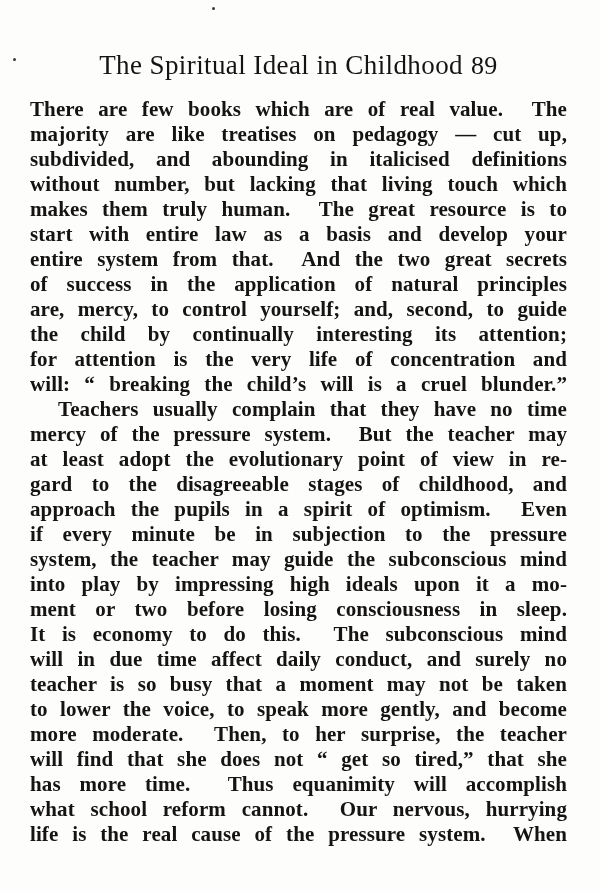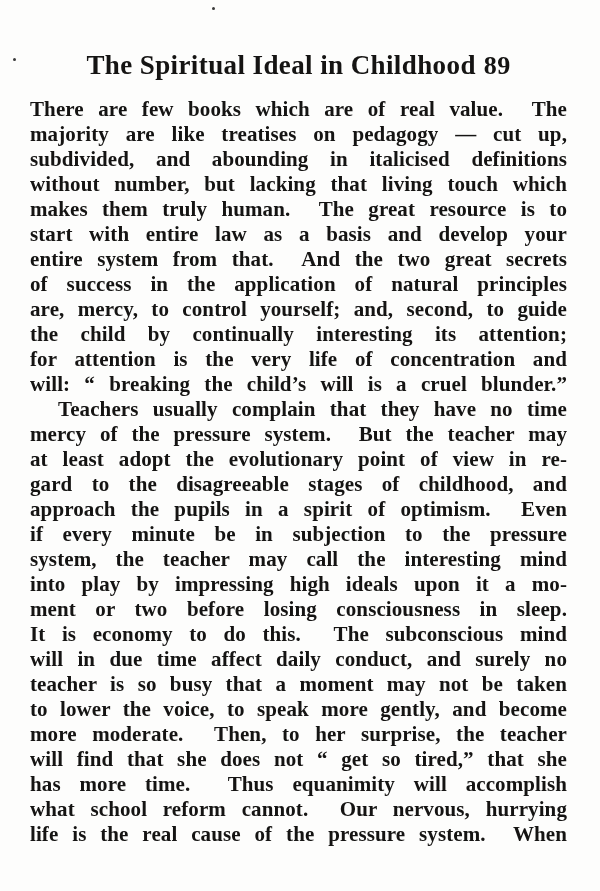--- a/index.html
+++ b/index.html
@@ -31,21 +31,21 @@
   .dot-left { width: 3px; height: 3px; left: 13px;  top: 58px; }
 
   .running-head {
     display: flex;
     justify-content: center;
     align-items: baseline;
     gap: 8px;
     font-size: 27px;
     line-height: 30px;
     letter-spacing: 0.4px;
-    font-weight: 700;
+    font-weight: 400;
     margin-bottom: 16px;
     white-space: nowrap;
   }
   .page-number {
     font-size: 26px;
   }
 
   .text-block {
     font-size: 21px;
     font-weight: bold;
@@ -92,21 +92,21 @@
         <div class="line"><span>for attention is the very life of concentration and</span></div>
         <div class="line"><span>will: “ </span><span class="it">breaking the child’s will is a cruel blunder.</span><span>”</span></div>
       </div>
       <div class="para">
         <div class="line indent"><span>Teachers usually complain that they have no time</span></div>
         <div class="line"><span>mercy of the pressure system.&nbsp; But the teacher may</span></div>
         <div class="line"><span>at least adopt the evolutionary point of view in re-</span></div>
         <div class="line"><span>gard to the disagreeable stages of childhood, and</span></div>
         <div class="line"><span>approach the pupils in a spirit of optimism.&nbsp; Even</span></div>
         <div class="line"><span>if every minute be in subjection to the pressure</span></div>
-        <div class="line"><span>system, the teacher may call the interesting mind</span></div>
+        <div class="line"><span>system, the teacher may guide the subconscious mind</span></div>
         <div class="line"><span>into play by impressing high ideals upon it a mo-</span></div>
         <div class="line"><span>ment or two before losing consciousness in sleep.</span></div>
         <div class="line"><span>It is economy to do this.&nbsp; The subconscious mind</span></div>
         <div class="line"><span>will in due time affect daily conduct, and surely no</span></div>
         <div class="line"><span>teacher is so busy that a moment may not be taken</span></div>
         <div class="line"><span>to lower the voice, to speak more gently, and become</span></div>
         <div class="line"><span>more moderate.&nbsp; Then, to her surprise, the teacher</span></div>
         <div class="line"><span>will find that she does not “ get so tired,” that she</span></div>
         <div class="line"><span>has more time.&nbsp; Thus equanimity will accomplish</span></div>
         <div class="line"><span>what school reform cannot.&nbsp; Our nervous, hurrying</span></div>

